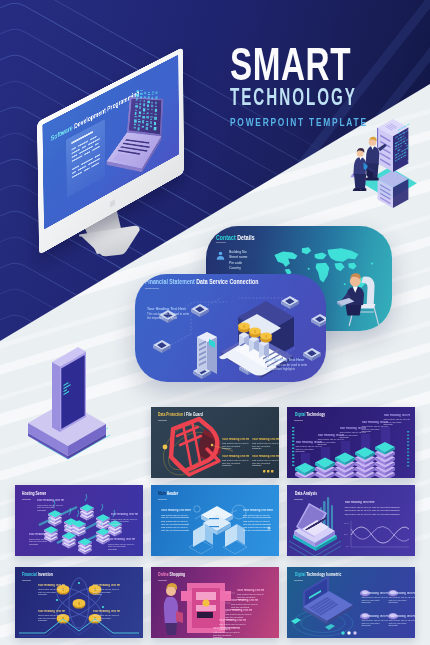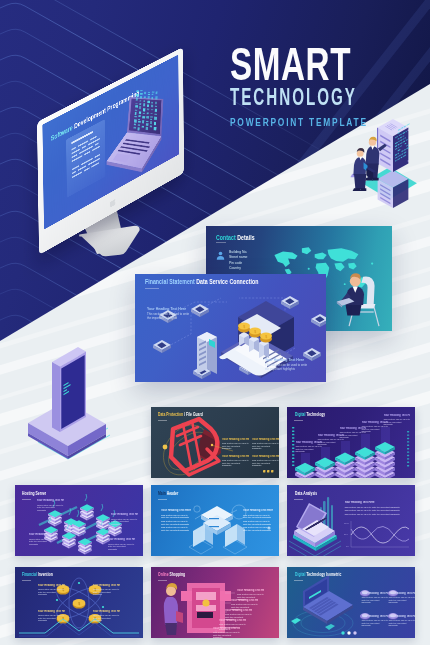--- a/index.html
+++ b/index.html
@@ -40,21 +40,21 @@
     letter-spacing:0.1px;white-space:nowrap;transform:scaleX(0.77);transform-origin:0 0;}
   #scrTitle span:first-child{color:#74dfef;}
   #scrTitle span:last-child{color:#ffffff;}
   #scrPanel{position:absolute;left:49px;top:55px;width:83px;height:119px;
     background:linear-gradient(160deg,rgba(132,172,240,0.42),rgba(120,160,235,0.06));
     border-radius:3px;padding:11px 11px;box-sizing:border-box;}
   .pl-head{height:4px;width:46px;background:#dfeafc;border-radius:1px;margin-bottom:10px;}
   .pl-lines{position:relative;}
   #scrLaptop{position:absolute;left:120px;top:20px;width:180px;height:200px;}
   
-  .slide{position:absolute;overflow:hidden;box-shadow:0 10px 24px rgba(30,40,80,0.22);}
+  .slide{position:absolute;overflow:hidden;box-shadow:0 10px 24px rgba(30,40,80,0.22);border-radius:32px;}
   #slideContact{left:206px;top:226px;width:186px;height:105px;
     background:linear-gradient(100deg,#23306e 0%,#24457f 28%,#2576a0 62%,#2f9fb4 85%,#35b0bb 100%);}
   #slideFinance{left:135px;top:274px;width:191px;height:108px;
     background:linear-gradient(120deg,#3a63c8 0%,#3f5fc6 30%,#4353bf 60%,#4b4ab5 100%);}
   .sl-title{position:absolute;font-weight:bold;white-space:nowrap;}
   .sl-title .a{color:#2ed8d8;}
   .sl-title .b{color:#ffffff;}
   #slideContact .sl-title{left:10px;top:7.5px;font-size:6.6px;letter-spacing:0.1px;transform:scaleX(0.78);transform-origin:0 0;}
   #slideFinance .sl-title{left:9.5px;top:2.5px;font-size:7.6px;letter-spacing:0.05px;transform:scaleX(0.685);transform-origin:0 0;}
   #slideFinance .sl-title .a{color:#9fd3ff;}

